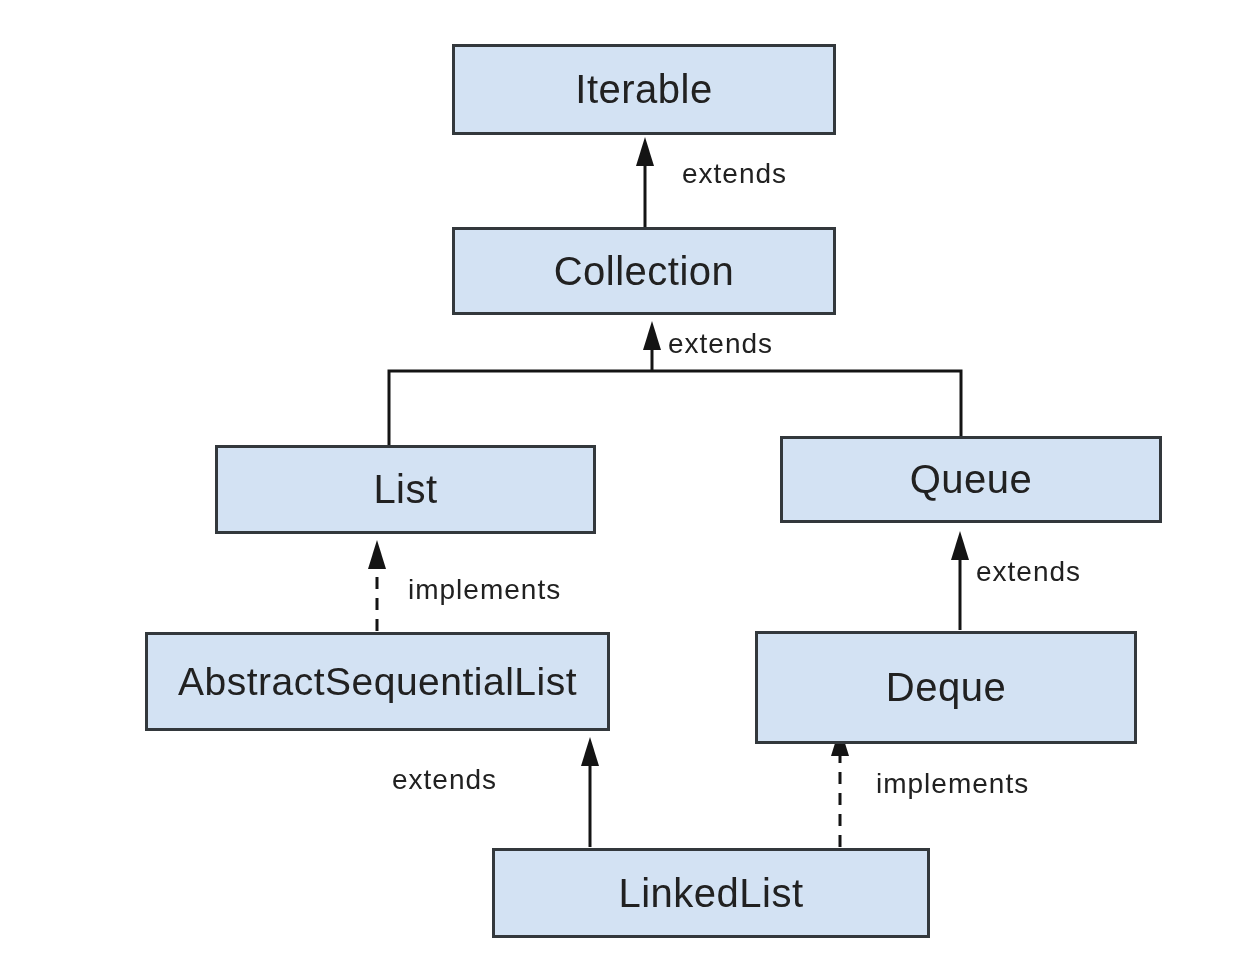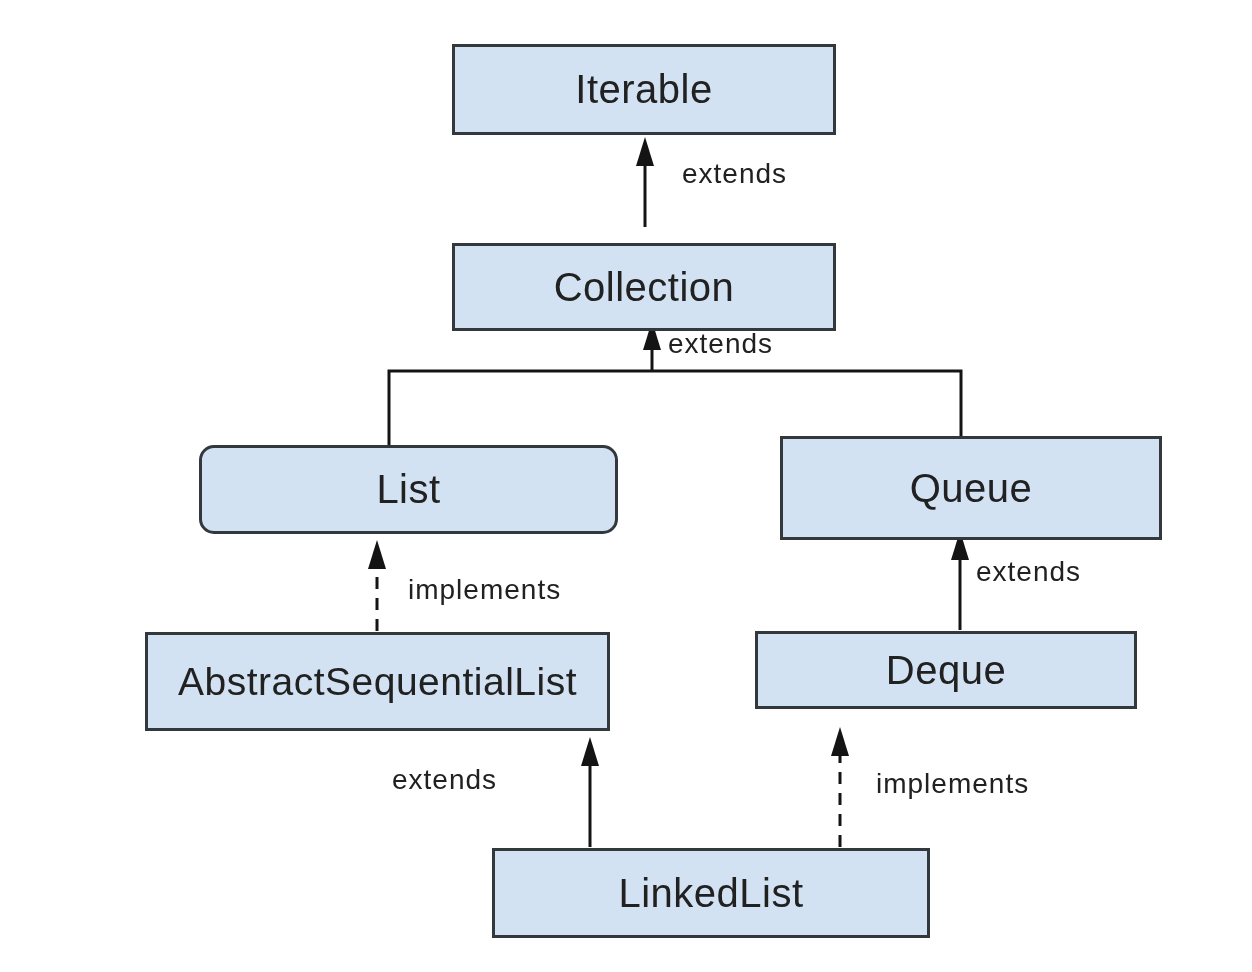--- a/index.html
+++ b/index.html
@@ -46,25 +46,25 @@
     border:3px solid var(--node-border);
     display:flex;
     align-items:center;
     justify-content:center;
     font-size:40px;
     letter-spacing:0.5px;
     color:var(--text);
     white-space:nowrap;
   }
   .n-iterable   {left:452px;top:44px; width:384px;height:91px;}
-  .n-collection {left:452px;top:227px;width:384px;height:88px;margin-top:16px;}
-  .n-list       {left:199px;top:445px;width:419px;height:89px;border-radius:15px;}
-  .n-queue      {left:780px;top:436px;width:382px;height:104px;}
+  .n-collection {left:452px;top:227px;width:384px;height:88px;}
+  .n-list       {left:215px;top:445px;width:381px;height:89px;}
+  .n-queue      {left:780px;top:436px;width:382px;height:87px;}
   .n-asl        {left:145px;top:632px;width:465px;height:99px;font-size:39px;}
-  .n-deque      {left:755px;top:631px;width:382px;height:78px;}
+  .n-deque      {left:755px;top:631px;width:382px;height:113px;}
   .n-linkedlist {left:492px;top:848px;width:438px;height:90px;}
   .edge-label{
     position:absolute;
     font-size:28px;
     letter-spacing:1px;
     color:var(--text);
     white-space:nowrap;
   }
   .l-extends-top      {left:682px;top:158px;}
   .l-extends-junction {left:668px;top:328px;}

